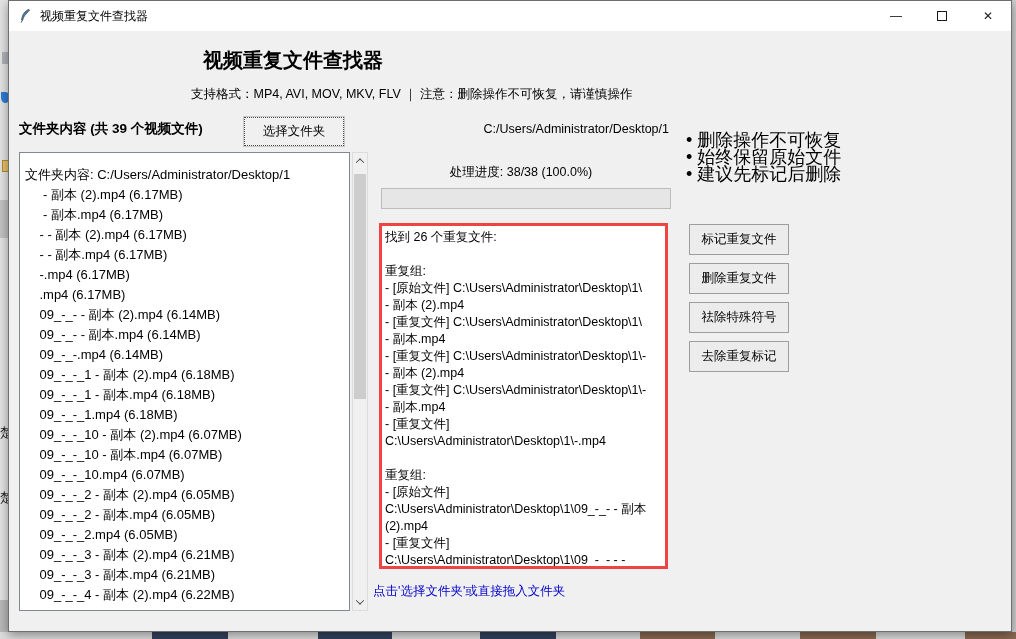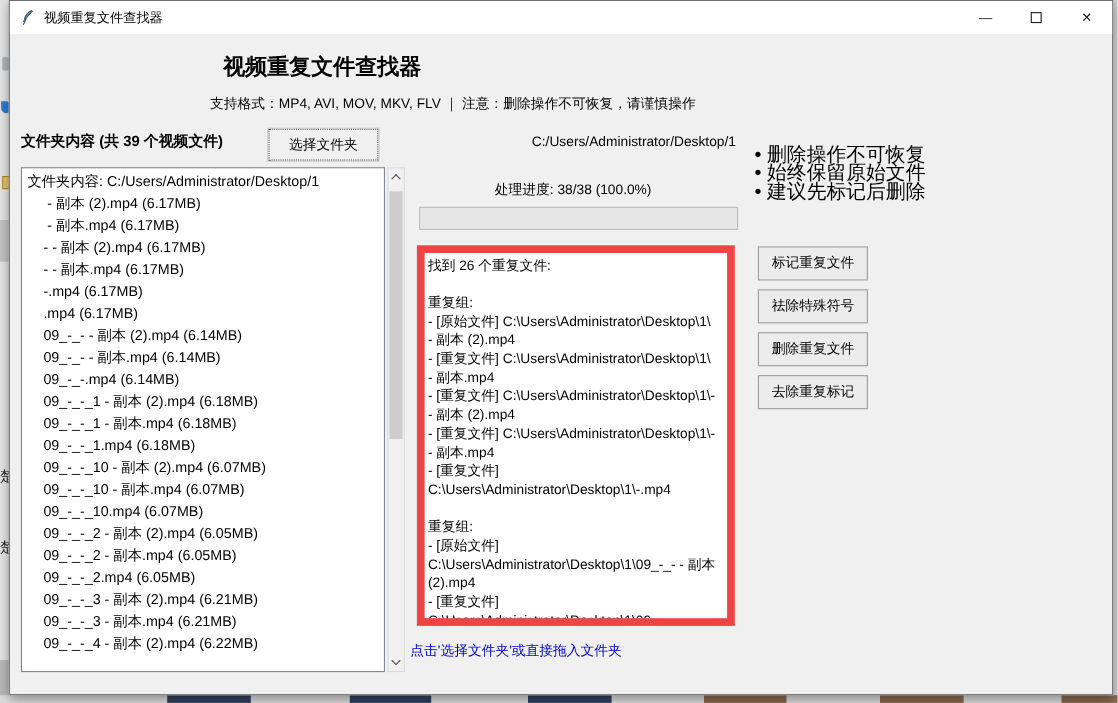--- a/index.html
+++ b/index.html
@@ -48,21 +48,21 @@
   
   .folder-header { position:absolute; left:10px; top:119px; font-size:13.5px; font-weight:bold; color:#000; }
   .select-folder-btn {
     position:absolute; left:235px; top:116px; width:100px; height:29px;
     background:#f0f0f0; border:1px dotted #4d4d4d; outline:1px solid #c9c9c9;
     font-size:12.5px; color:#000; font-family:Liberation Mono, monospace;
   }
   .file-listbox {
     position:absolute; left:10px; top:151px; width:331px; height:459px;
     background:#ffffff; border:1px solid #828790; overflow:hidden;
-    font-size:13px; color:#000; padding:2px 0 0 5px;
+    font-size:13px; color:#000; padding:12px 0 0 5px;
   }
   .file-listbox .list-item { white-space:pre; height:20px; line-height:20px; }
   .v-scrollbar {
     position:absolute; left:343px; top:151px; width:16px; height:459px;
     background:#f0f0f0; border:1px solid #dcdcdc;
   }
   .scroll-arrow { position:absolute; left:0; width:14px; height:16px; display:flex; align-items:center; justify-content:center; }
   .scroll-arrow.up { top:0; }
   .scroll-arrow.down { bottom:0; }
   .chev { width:6px; height:6px; border-left:1.5px solid #505050; border-top:1.5px solid #505050; }
@@ -72,21 +72,21 @@
 
   
   .path-label { position:absolute; left:364px; top:121px; width:296px; text-align:right; font-size:12.5px; color:#000; }
   .progress-label { position:absolute; left:364px; top:163px; width:296px; text-align:center; font-size:12.5px; color:#000; }
   .progress-bar {
     position:absolute; left:372px; top:187px; width:290px; height:21px;
     background:#e6e6e6; border:1px solid #bcbcbc;
   }
   .results-box {
     position:absolute; left:370px; top:222px; width:289px; height:346px;
-    background:#ffffff; border:7px solid #ef4444; overflow:hidden;
+    background:#ffffff; border:3px solid #ef4444; overflow:hidden;
     font-size:12.5px; color:#000; padding:3px 2px 0 3px;
   }
   .results-box .result-line { white-space:pre; min-height:17px; line-height:17px; }
   .drop-hint { position:absolute; left:364px; top:582px; width:296px; text-align:left; font-size:12.5px; color:#0000cc; cursor:pointer; }
 
   
   .notes { position:absolute; left:677px; top:131px; font-size:18px; color:#000; line-height:17px; }
   .action-buttons { position:absolute; left:680px; top:223px; display:flex; flex-direction:column; gap:8px; }
   .action-btn {
     width:100px; height:31px; background:#ececec; border:1px solid #9d9d9d;
@@ -205,18 +205,18 @@
   <div class="drop-hint">点击'选择文件夹'或直接拖入文件夹</div>
 
   <div class="notes">
     <div>• 删除操作不可恢复</div>
     <div>• 始终保留原始文件</div>
     <div>• 建议先标记后删除</div>
   </div>
 
   <div class="action-buttons">
     <button class="action-btn">标记重复文件</button>
+    <button class="action-btn">删除重复文件</button>
     <button class="action-btn">祛除特殊符号</button>
-    <button class="action-btn">删除重复文件</button>
     <button class="action-btn">去除重复标记</button>
   </div>
 
 </div>
 
 </body></html>

